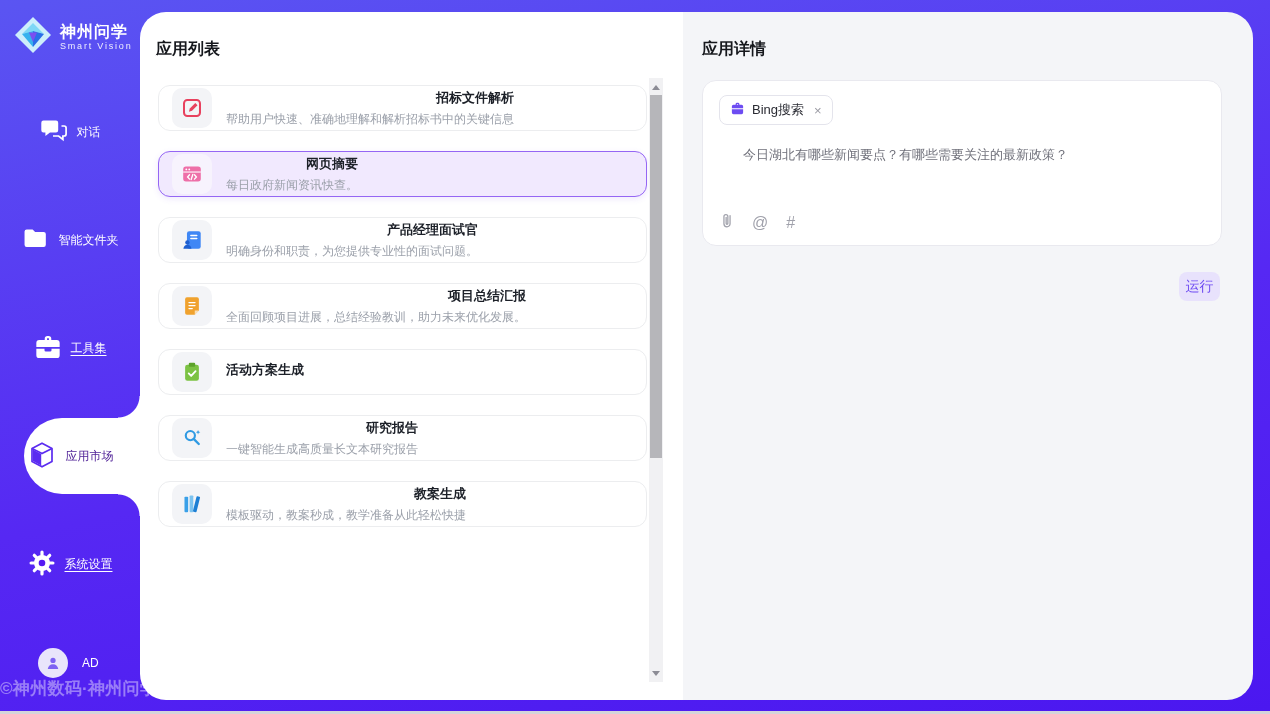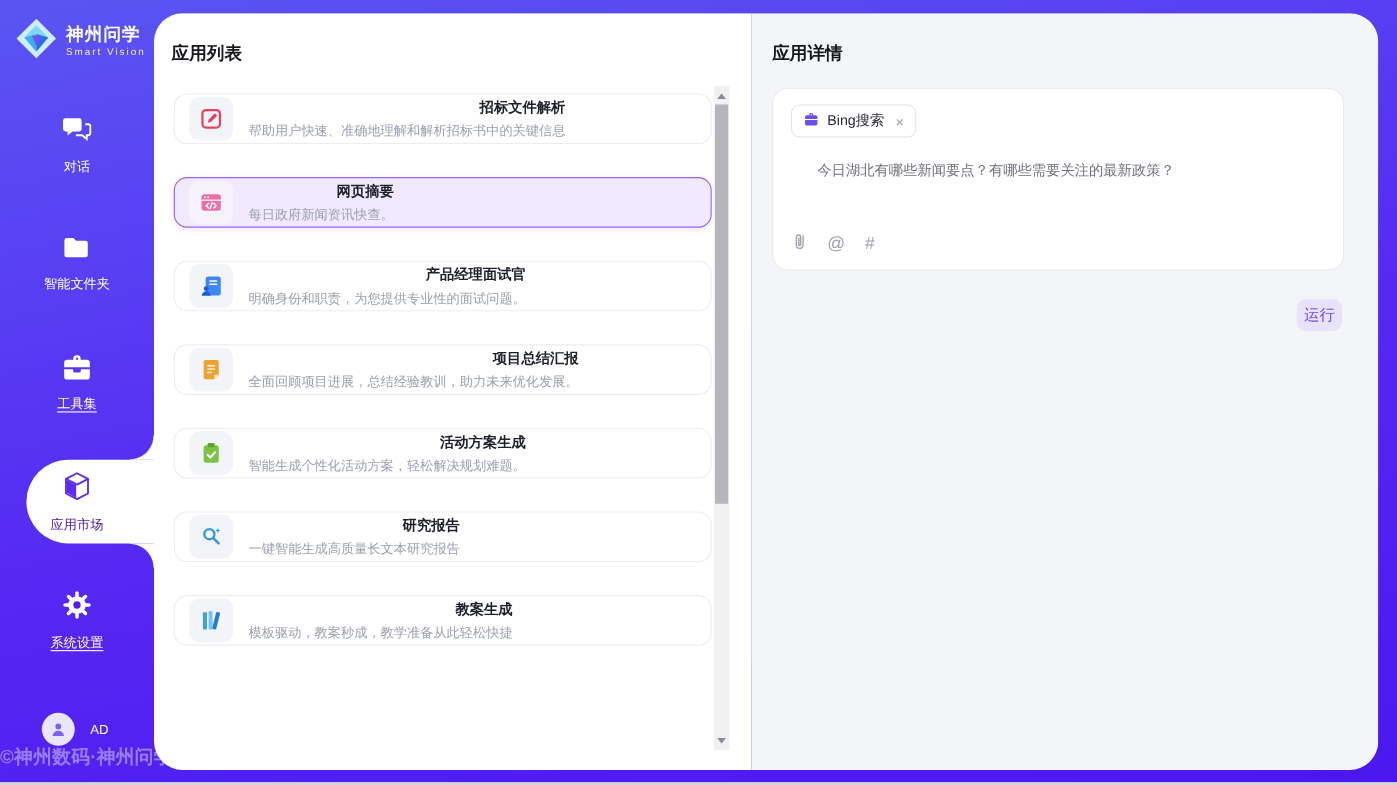--- a/index.html
+++ b/index.html
@@ -7,21 +7,21 @@
   .stage { position:relative; width:1270px; height:714px; background:#d4d4da; overflow:hidden; }
   .frame { position:absolute; left:0; top:0; right:0; height:711px;
            background:linear-gradient(168deg,#5a55f2 0%,#5628f3 55%,#4b17f0 100%); }
 
   
   .sidebar { position:absolute; left:0; top:0; width:140px; height:711px; z-index:2; }
   .logo { position:absolute; top:15px; left:13px; display:flex; align-items:center; gap:7px; }
   .logo-name { color:#fff; font-size:16px; font-weight:bold; letter-spacing:1px; line-height:1.15; }
   .logo-sub { color:rgba(255,255,255,.9); font-size:9px; letter-spacing:1.8px; }
   .nav { position:absolute; top:96px; left:0; right:0; }
-  .nav-item { position:relative; height:72px; margin-bottom:36px; display:flex; flex-direction:column;
+  .nav-item { position:relative; height:72px; margin-bottom:36px; display:flex; flex-direction:row;
               align-items:center; justify-content:center; gap:9px; color:#fff; font-size:12px; cursor:pointer; }
   .nav-item .ni-icon, .nav-item .ni-label { position:relative; z-index:3; }
   .nav-item.active { color:#4c1d95; }
   .pill { display:none; }
   .nav-item.active .pill { display:block; position:absolute; left:24px; right:0; top:-2px; bottom:-2px;
           background:#fff; border-radius:38px 0 0 38px; z-index:1; }
   .curve { display:none; }
   .nav-item.active .curve { display:block; position:absolute; right:0; width:22px; height:22px; z-index:1; }
   .curve-t { top:-24px; background:radial-gradient(circle at 0 0, rgba(0,0,0,0) 21px, #fff 22px); }
   .curve-b { bottom:-24px; background:radial-gradient(circle at 0 100%, rgba(0,0,0,0) 21px, #fff 22px); }
@@ -32,21 +32,21 @@
             align-items:center; justify-content:center; }
   .copyright { position:absolute; bottom:11px; left:0; font-size:17px; color:rgba(255,255,255,.42);
                letter-spacing:.3px; white-space:nowrap;font-weight:bold; }
 
   
   .content { position:absolute; left:140px; top:12px; right:17px; bottom:14px; border-radius:26px;
              overflow:hidden; display:flex; z-index:1; }
   .list-panel { width:543px; flex:none; background:#fff; position:relative;text-align:right; }
   .panel-title { position:absolute; top:27px; left:16px; font-size:16px; font-weight:bold; color:#16181d; }
   .cards { position:absolute; top:73px; left:18px; width:489px; }
-  .card { height:46px; background:#fff; border:1px solid #ecedef; border-radius:12px; margin-bottom:30px;
+  .card { height:46px; background:#fff; border:1px solid #ecedef; border-radius:12px; margin-bottom:20px;
           display:flex; align-items:center; padding:0 13px; gap:14px; cursor:pointer; }
   .card.selected { background:#f1e9fe; border-color:#9566f4; box-shadow:0 2px 6px rgba(120,70,240,.12); }
   .tile { width:40px; height:40px; border-radius:10px; background:#f3f4f7; display:flex; flex:none;
           align-items:center; justify-content:center; }
   .card.selected .tile { background:#f7f3fd; }
   .card-title { font-size:13px; font-weight:bold; color:#1c2028; margin-bottom:4px; }
   .card-desc { font-size:12px; color:#9ba0aa; }
 
   
   .scrollbar { position:absolute; right:20px; top:66px; width:14px; height:604px; background:#f1f1f3; }
@@ -244,21 +244,20 @@
         <div class="card">
           <span class="tile">
             <svg width="22" height="22" viewBox="0 0 24 24">
               <rect x="4.5" y="4" width="15" height="17.5" rx="2.5" fill="#7cc243"></rect>
               <rect x="8.5" y="2" width="7" height="4.2" rx="1.3" fill="#5da32b"></rect>
               <path d="M8.4 13.6l2.7 2.7 4.8-5.2" stroke="#fff" stroke-width="2" fill="none" stroke-linecap="round" stroke-linejoin="round"></path>
             </svg>
           </span>
           <span>
             <div class="card-title">活动方案生成</div>
-            <div class="card-desc">智能生成个性化活动方案，轻松解决规划难题。</div>
           </span>
         </div>
 
         <div class="card">
           <span class="tile">
             <svg width="22" height="22" viewBox="0 0 24 24">
               <circle cx="10.2" cy="9.4" r="5" fill="none" stroke="#2f9ae3" stroke-width="2.3"></circle>
               <path d="M13.8 13l5.6 5.6" stroke="#2f9ae3" stroke-width="2.5" stroke-linecap="round"></path>
               <path d="M18.6 3.2l.7 1.8 1.8.7-1.8.7-.7 1.8-.7-1.8-1.8-.7 1.8-.7.7-1.8z" fill="#2f9ae3"></path>
             </svg>

